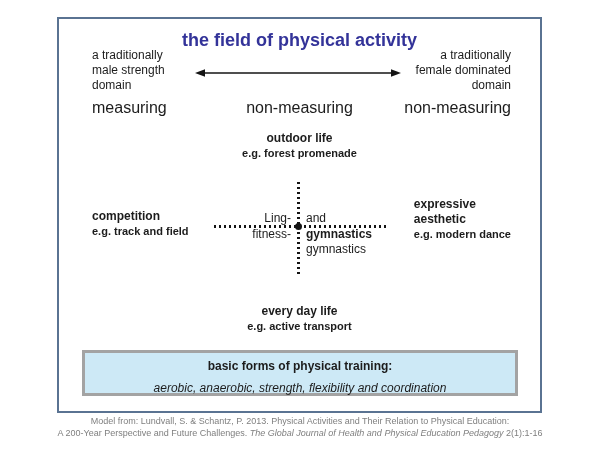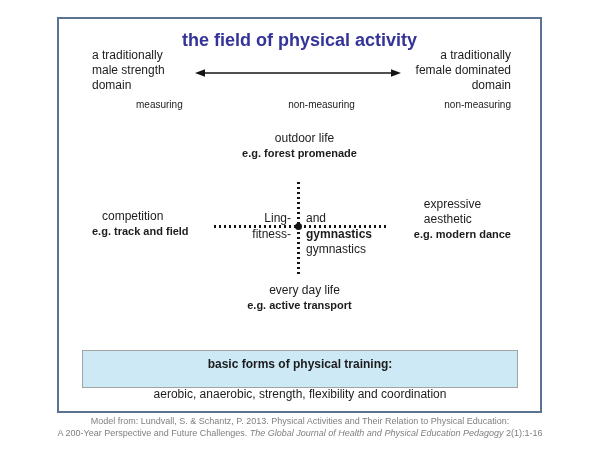--- a/index.html
+++ b/index.html
@@ -14,52 +14,52 @@
   }
   .abs{position:absolute;}
   .diagram-title{
     left:0;right:0;top:11px;text-align:center;
     font-weight:bold;font-size:18px;color:#333399;
   }
   .domain-block{top:29px;font-size:12px;line-height:15px;}
   .domain-left{left:33px;text-align:left;}
   .domain-right{right:29px;text-align:right;}
   .arrow-wrap{left:135px;top:46px;width:208px;height:12px;}
-  .meas{top:80px;font-size:10px;margin-left:44px;}
+  .meas{top:80px;font-size:16px;}
   .meas-left{left:33px;}
   .meas-center{left:0;right:0;text-align:center;}
   .meas-right{right:29px;}
   .qblock{font-size:12px;line-height:15px;}
-  .qtitle{font-weight:normal;margin-left:10px;}
+  .qtitle{font-weight:bold;}
   .qexample{font-size:11px;font-weight:bold;}
   .q-outdoor{left:0;right:0;top:112px;text-align:center;}
-  .q-everyday{left:0;right:0;top:264px;text-align:center;}
+  .q-everyday{left:0;right:0;top:285px;text-align:center;}
   .q-competition{left:33px;top:190px;text-align:left;}
   .q-expressive{right:29px;top:178px;text-align:left;}
   .dotline-v{
     left:238px;top:163px;width:3px;height:95px;
     background:repeating-linear-gradient(to bottom,#141414 0 2px,transparent 2px 5px);
   }
   .dotline-h{
     left:155px;top:206px;width:173px;height:3px;
     background:repeating-linear-gradient(to right,#141414 0 2px,transparent 2px 5px);
   }
   .cross-dot{
     left:236px;top:204px;width:7px;height:7px;border-radius:50%;background:#141414;
   }
   .cross-col{top:192px;font-size:12px;line-height:15.5px;}
   .cross-left{left:118px;width:114px;text-align:right;}
   .cross-right{left:247px;width:120px;text-align:left;}
   .b{font-weight:bold;}
   .training-box{
-    left:23px;top:331px;width:436px;height:38px;box-sizing:border-box;
-    background:#cde9f6;border:1px solid #a3a3a3;text-align:center;
+    left:23px;top:331px;width:436px;height:46px;box-sizing:border-box;
+    background:#cde9f6;border:3px solid #a3a3a3;text-align:center;
   }
   .training-title{margin-top:6px;font-size:12px;font-weight:bold;}
-  .training-items{margin-top:16px;font-size:12px;}
+  .training-items{margin-top:8px;font-size:12px;font-style:italic;}
   .caption{
     position:absolute;left:0;right:0;top:416px;text-align:center;
     font-size:9px;line-height:11.5px;color:#7f7f7f;
   }
   .caption .it{font-style:italic;}
 </style>
 </head>
 <body>
 
 <div class="frame">

